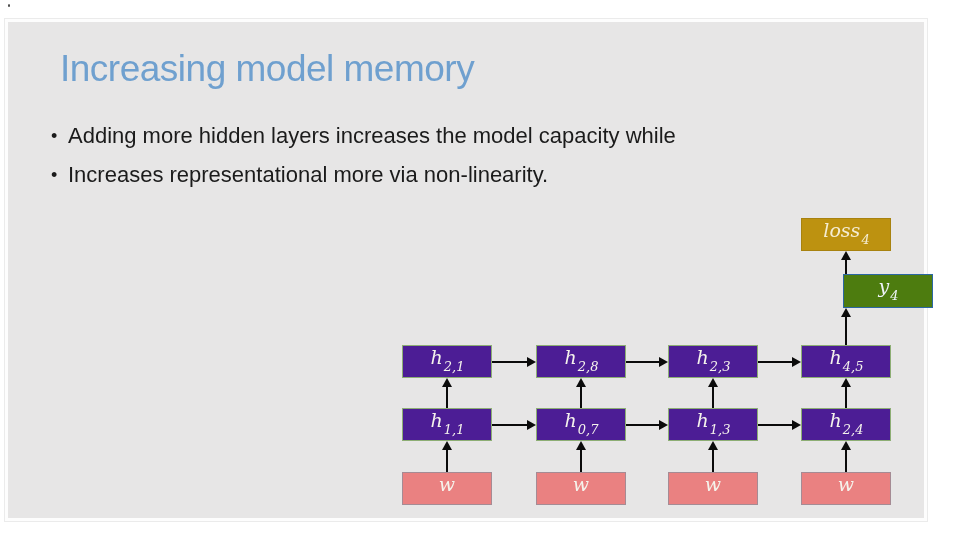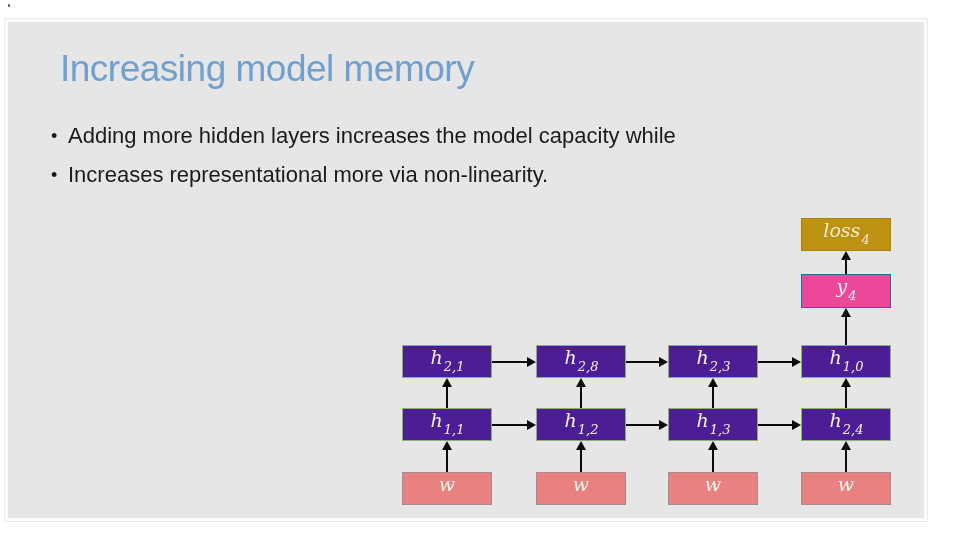--- a/index.html
+++ b/index.html
@@ -31,21 +31,21 @@
   .node {
     position:absolute; width:90px; height:33px;
     display:flex; justify-content:center;
     box-sizing:border-box;
     font-family:"DejaVu Serif", serif; font-style:italic;
     color:#f5f3ec; font-size:19px;
   }
   .node sub { font-size:13px; font-style:italic; position:relative; bottom:-2px; left:1px; }
   .node.green  { background:#4c1d95; border:1px solid #8dae74; }
   .node.salmon { background:#ea8181; border:1px solid #a58b94; }
-  .node.blue   { background:#ec4899; border:1px solid #2b67a2; color:#eef3f8; }
+  .node.blue   { background:#4d7c0f; border:1px solid #2b67a2; color:#eef3f8;margin-left:42px; }
   .node.gold   { background:#bd9210; border:1px solid #a8820f; color:#f4ecd2; }
 
   
   .arrow-up { position:absolute; width:10px; }
   .arrow-up::before {
     content:""; position:absolute; left:4px; top:7px; bottom:0; width:2px; background:#0b0b0b;
   }
   .arrow-up::after {
     content:""; position:absolute; left:0; top:0; width:0; height:0;
     border-left:5px solid transparent; border-right:5px solid transparent;
@@ -93,28 +93,28 @@
     <div class="node green" style="left:394px;top:323px">
       <span><i>h</i><sub>2,1</sub></span>
     </div>
     <div class="node green" style="left:528px;top:323px">
       <span><i>h</i><sub>2,8</sub></span>
     </div>
     <div class="node green" style="left:660px;top:323px">
       <span><i>h</i><sub>2,3</sub></span>
     </div>
     <div class="node green" style="left:793px;top:323px">
-      <span><i>h</i><sub>1,0</sub></span>
+      <span><i>h</i><sub>4,5</sub></span>
     </div>
 
     <div class="node green" style="left:394px;top:386px">
       <span><i>h</i><sub>1,1</sub></span>
     </div>
     <div class="node green" style="left:528px;top:386px">
-      <span><i>h</i><sub>1,2</sub></span>
+      <span><i>h</i><sub>0,7</sub></span>
     </div>
     <div class="node green" style="left:660px;top:386px">
       <span><i>h</i><sub>1,3</sub></span>
     </div>
     <div class="node green" style="left:793px;top:386px">
       <span><i>h</i><sub>2,4</sub></span>
     </div>
 
     <div class="node salmon" style="left:394px;top:450px">
       <span><i>w</i></span>

